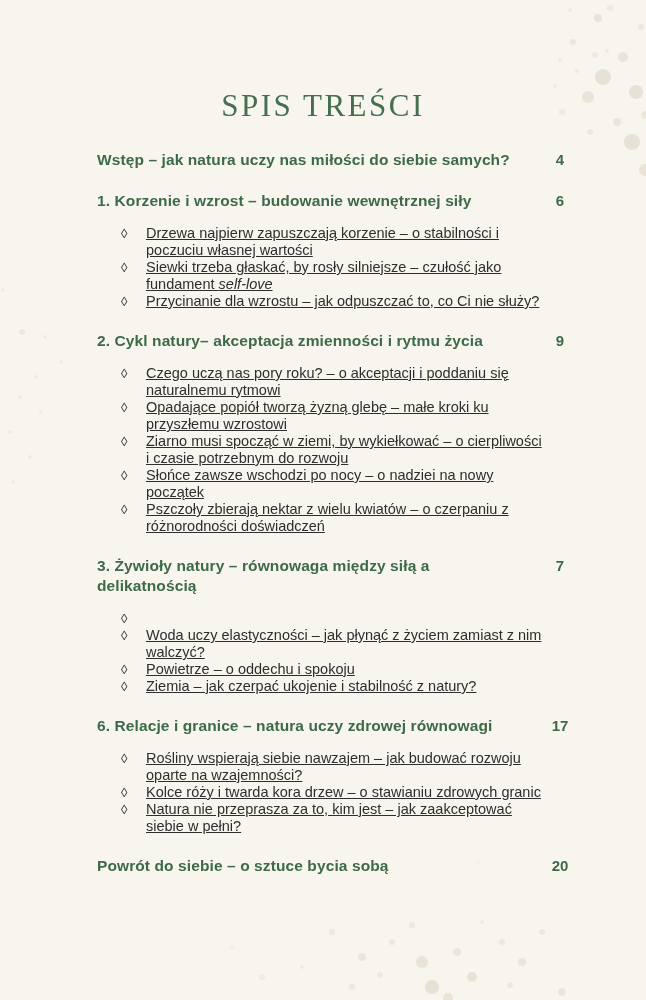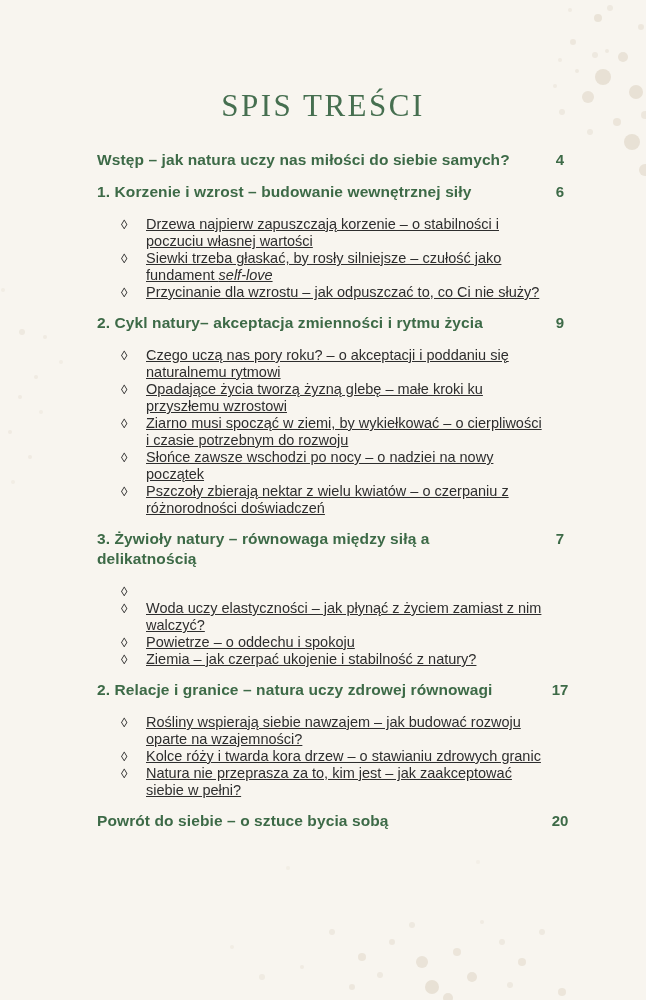--- a/index.html
+++ b/index.html
@@ -33,21 +33,21 @@
     color:var(--title);
   }
   .toc{
     position:relative;
     margin:26px 66px 0 97px; 
   }
   .toc-section{margin:0;}
   .toc-row{
     display:flex;
     align-items:baseline;
-    margin-top:12px;
+    margin-top:21px;
   }
   .toc-section:first-child .toc-row{margin-top:0;}
   .toc-heading{
     flex:1;
     font-weight:bold;
     font-size:15.5px;
     line-height:20px;
     letter-spacing:0.1px;
     color:var(--accent);
     padding-right:12px;
@@ -176,21 +176,21 @@
           <div class="toc-heading">2. Cykl natury– akceptacja zmienności i rytmu życia</div>
           <div class="toc-pagenum">9</div>
         </div>
         <ul class="toc-items">
           <li class="toc-item">
             <span class="bullet">◊</span>
             <span class="item-text"><span>Czego uczą nas pory roku? – o akceptacji i poddaniu się naturalnemu rytmowi</span></span>
           </li>
           <li class="toc-item">
             <span class="bullet">◊</span>
-            <span class="item-text"><span>Opadające życia tworzą żyzną glebę – małe kroki ku przyszłemu wzrostowi</span></span>
+            <span class="item-text"><span>Opadające popiół tworzą żyzną glebę – małe kroki ku przyszłemu wzrostowi</span></span>
           </li>
           <li class="toc-item">
             <span class="bullet">◊</span>
             <span class="item-text"><span>Ziarno musi spocząć w ziemi, by wykiełkować – o cierpliwości i czasie potrzebnym do rozwoju</span></span>
           </li>
           <li class="toc-item">
             <span class="bullet">◊</span>
             <span class="item-text"><span>Słońce zawsze wschodzi po nocy – o nadziei na nowy początek</span></span>
           </li>
           <li class="toc-item">
@@ -217,21 +217,21 @@
             <span class="item-text"><span>Powietrze – o oddechu i spokoju</span></span>
           </li>
           <li class="toc-item">
             <span class="bullet">◊</span>
             <span class="item-text"><span>Ziemia – jak czerpać ukojenie i stabilność z natury?</span></span>
           </li>
         </ul>
       </div>
       <div class="toc-section">
         <div class="toc-row">
-          <div class="toc-heading">2. Relacje i granice – natura uczy zdrowej równowagi</div>
+          <div class="toc-heading">6. Relacje i granice – natura uczy zdrowej równowagi</div>
           <div class="toc-pagenum">17</div>
         </div>
         <ul class="toc-items">
           <li class="toc-item">
             <span class="bullet">◊</span>
             <span class="item-text"><span>Rośliny wspierają siebie nawzajem – jak budować rozwoju oparte na wzajemności?</span></span>
           </li>
           <li class="toc-item">
             <span class="bullet">◊</span>
             <span class="item-text"><span>Kolce róży i twarda kora drzew – o stawianiu zdrowych granic</span></span>

